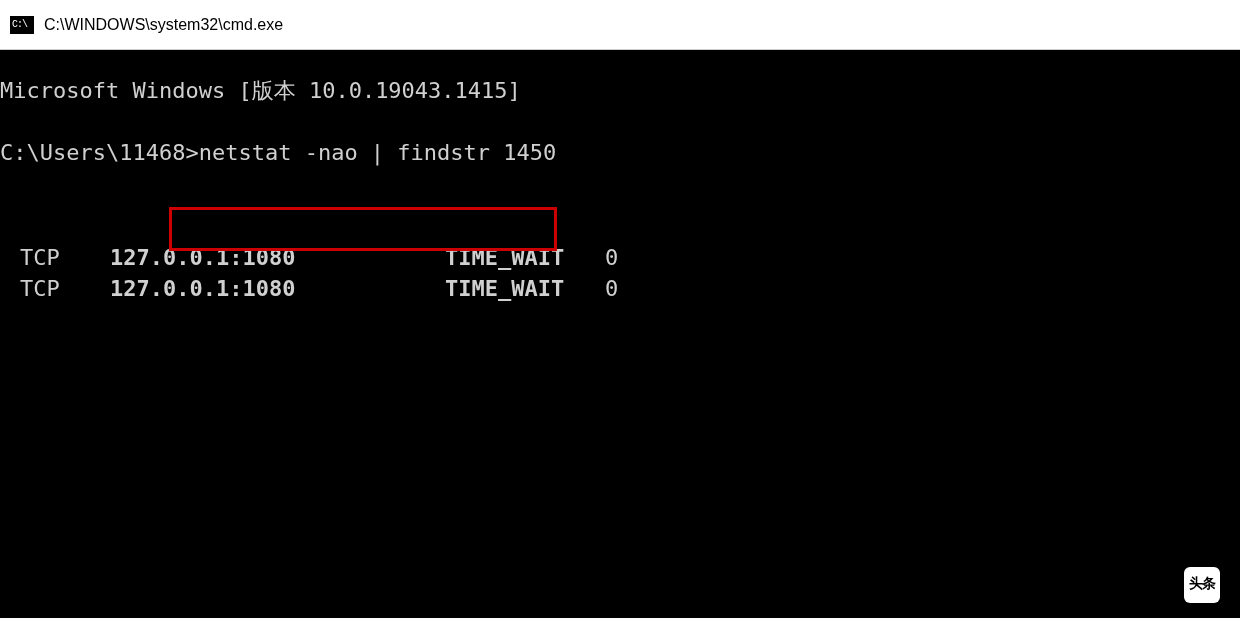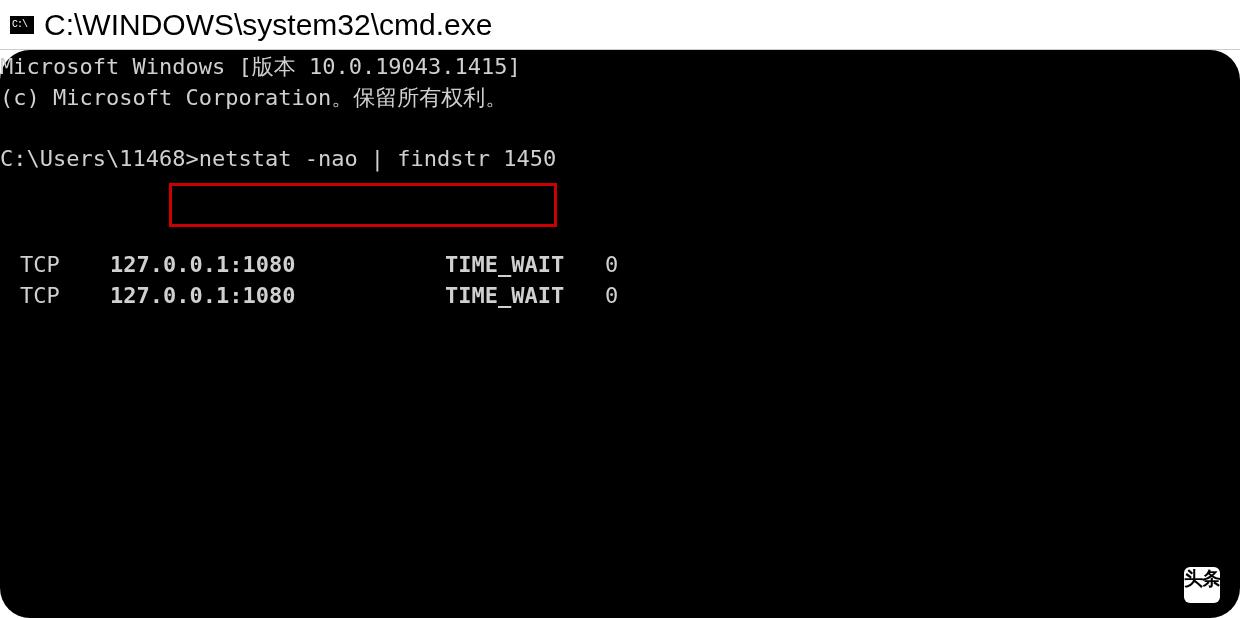--- a/index.html
+++ b/index.html
@@ -33,34 +33,33 @@
       justify-content: flex-start;
       padding-left: 2px;
     }
     .title-icon-inner {
       color: #fff;
       font-size: 10px;
       line-height: 1;
       letter-spacing: -1px;
     }
     .title-text {
-      font-size: 30px;
+      font-size: 16px;
       color: #000;
       font-family: Arial, sans-serif;
     }
     .terminal {
       background: #000;
       width: 100%;
       height: calc(100% - 50px);
-      padding: 2px 0;
+      padding: 26px 0;
       color: #d0d0d0;
       font-size: 22px;
       line-height: 1.4;
       position: relative;
-      border-radius: 30px;
     }
     .term-line {
       white-space: pre;
       font-family: 'Consolas', 'NSimSun', 'SimSun', monospace;
     }
     .highlight-box {
       position: absolute;
       border: 3px solid #cc0000;
       top: 131px;
       left: 169px;
@@ -102,23 +101,23 @@
       display: flex;
       align-items: center;
       gap: 10px;
     }
     .watermark-icon {
       width: 36px;
       height: 36px;
       background: #fff;
       border-radius: 6px;
       display: flex;
-      align-items: flex-start;
+      align-items: center;
       justify-content: center;
-      font-size: 19px;
+      font-size: 14px;
       font-weight: bold;
       color: #000;
       letter-spacing: -1px;
     }
     .watermark-text {
       color: #fff;
       font-size: 26px;
       font-family: 'Microsoft YaHei', sans-serif;
     }
   </style>
@@ -128,21 +127,20 @@
 <div class="title-bar">
   <div class="title-icon">
     <span class="title-icon-inner">C:\</span>
   </div>
   <div class="title-text">C:\WINDOWS\system32\cmd.exe</div>
 </div>
 
 <div class="terminal">
   <div class="terminal-content">
     <div class="term-line">Microsoft Windows [版本 10.0.19043.1415]</div>
-    <div class="term-line">(c) Microsoft Corporation。保留所有权利。</div>
     <div class="term-line">&nbsp;</div>
     <div class="term-line"><span>C:\Users\11468&gt;</span><span>netstat -nao | findstr 1450</span></div>
     <div class="highlight-box"></div>
     <div class="blank-lines"></div>
     <div class="output-row term-line">
       <span class="col-proto">TCP</span>
       <span class="col-remote">127.0.0.1:1080</span>
       <span class="col-state">TIME_WAIT</span>
       <span class="col-pid">0</span>
     </div>

